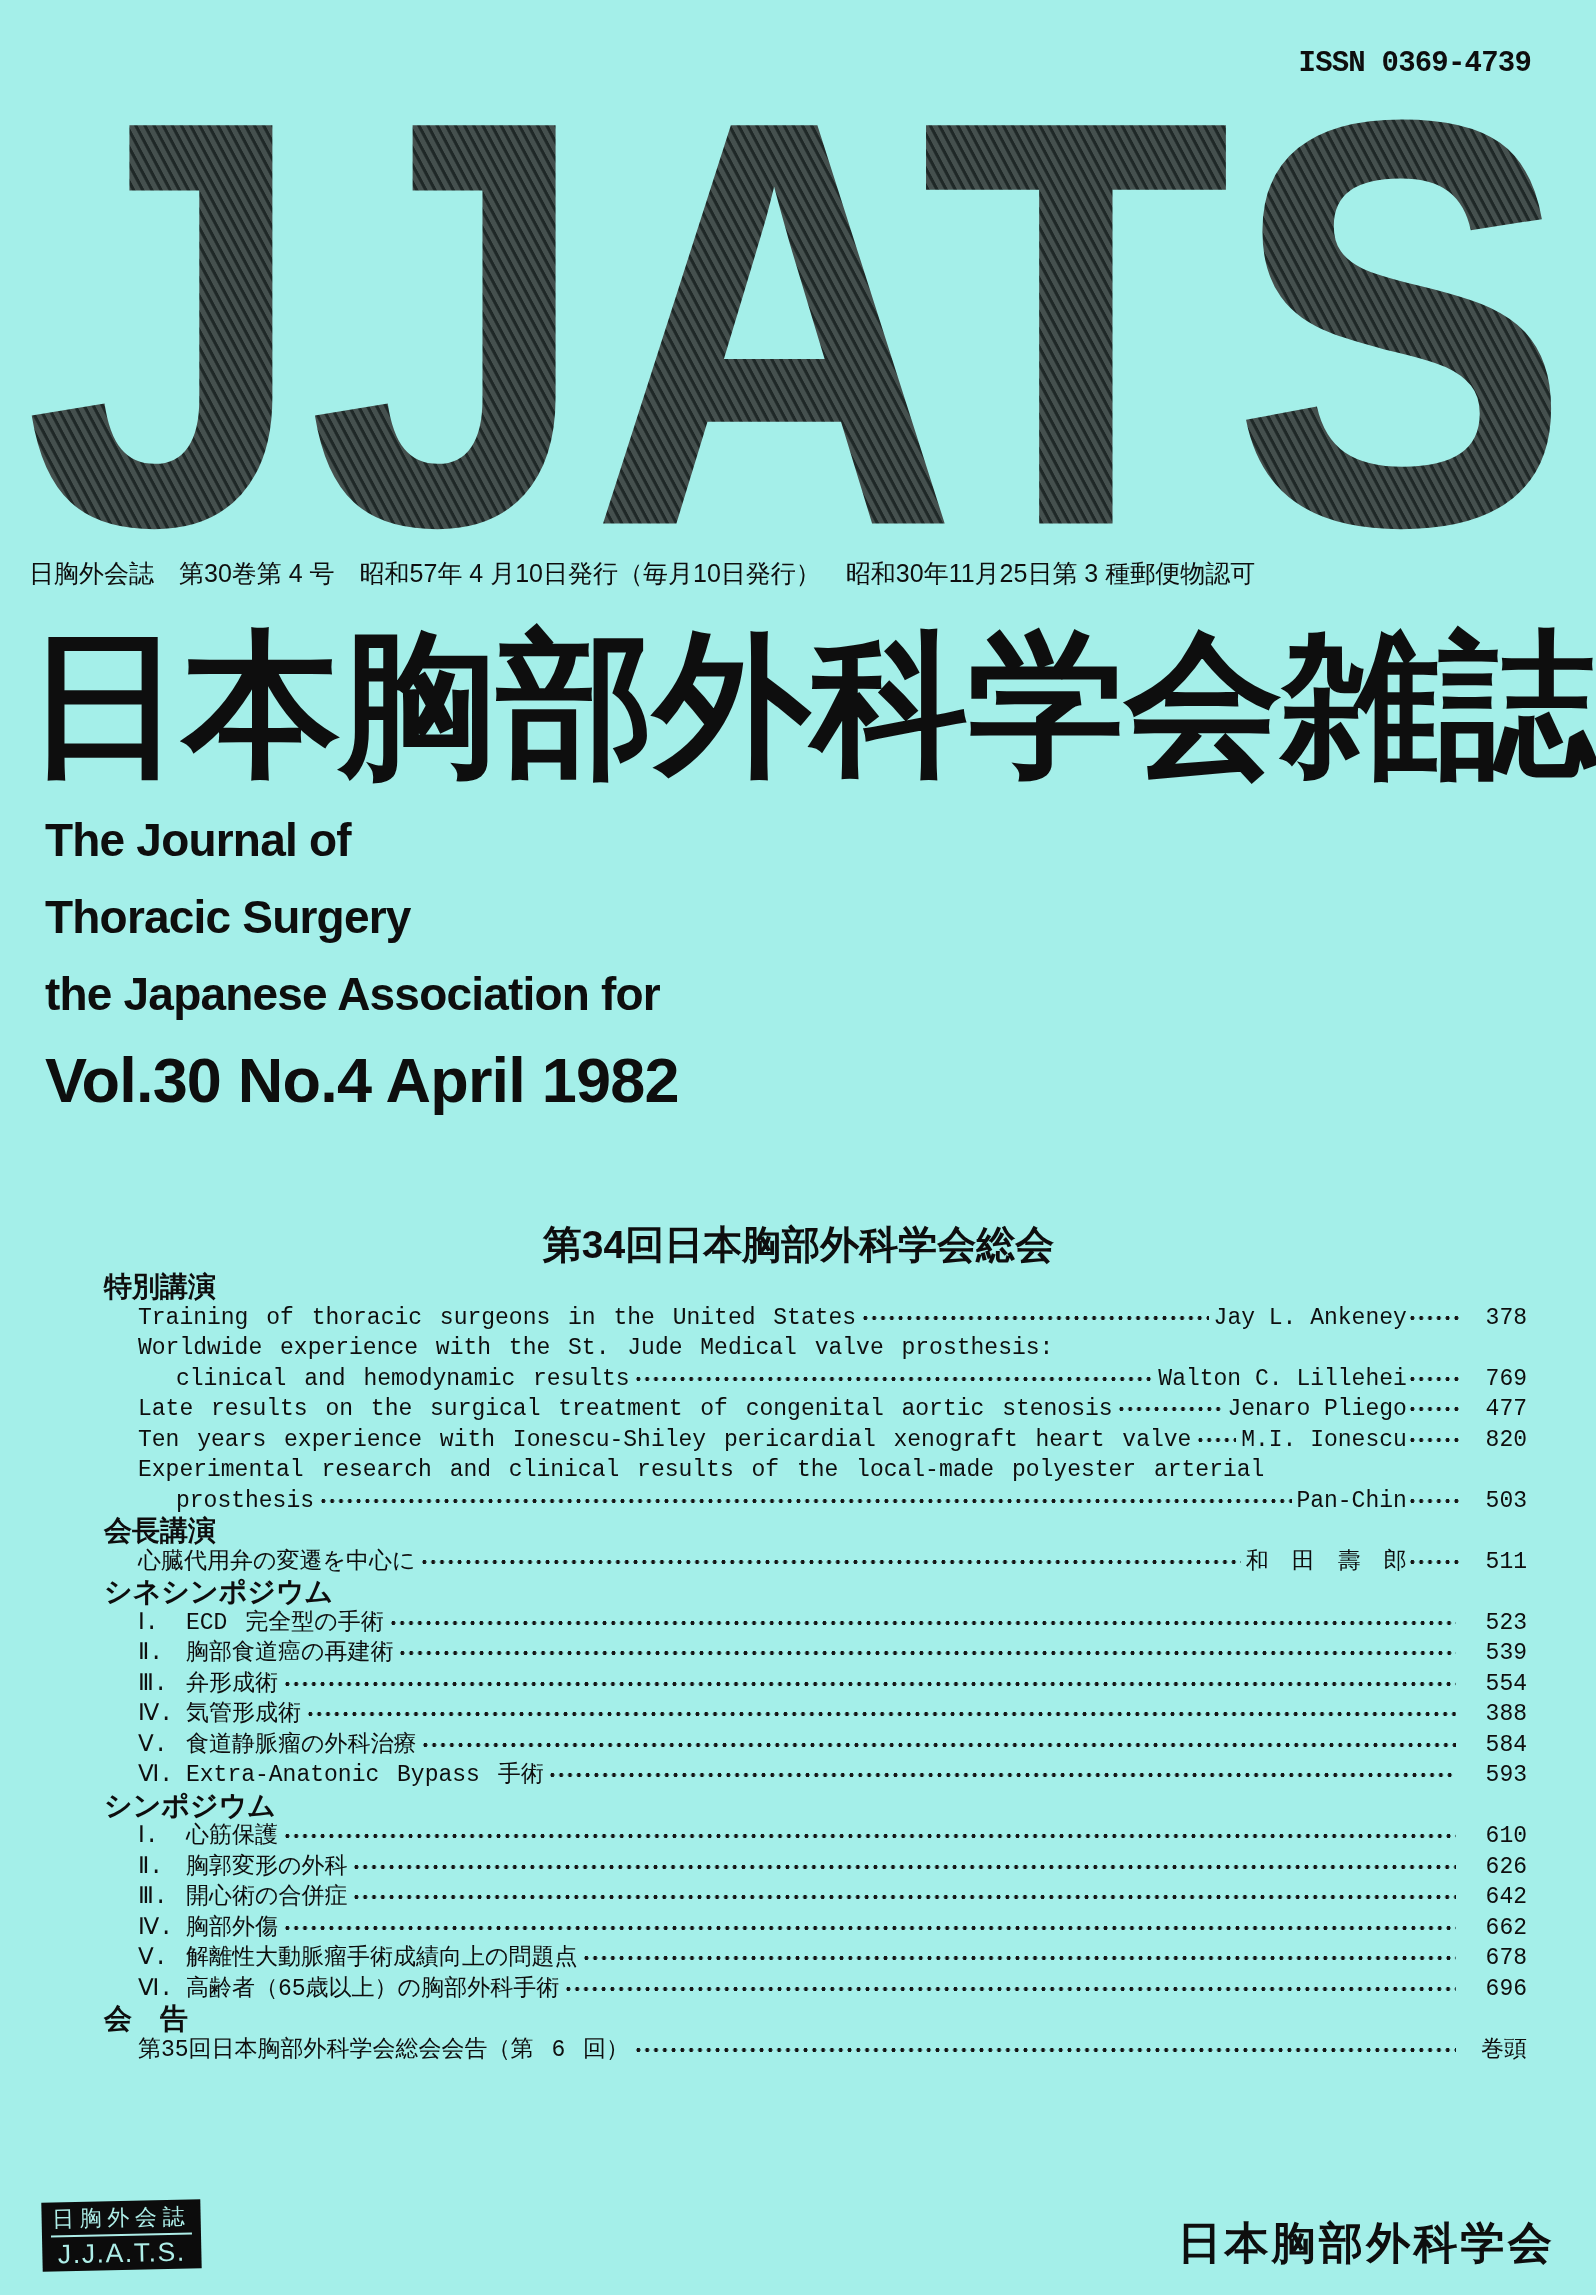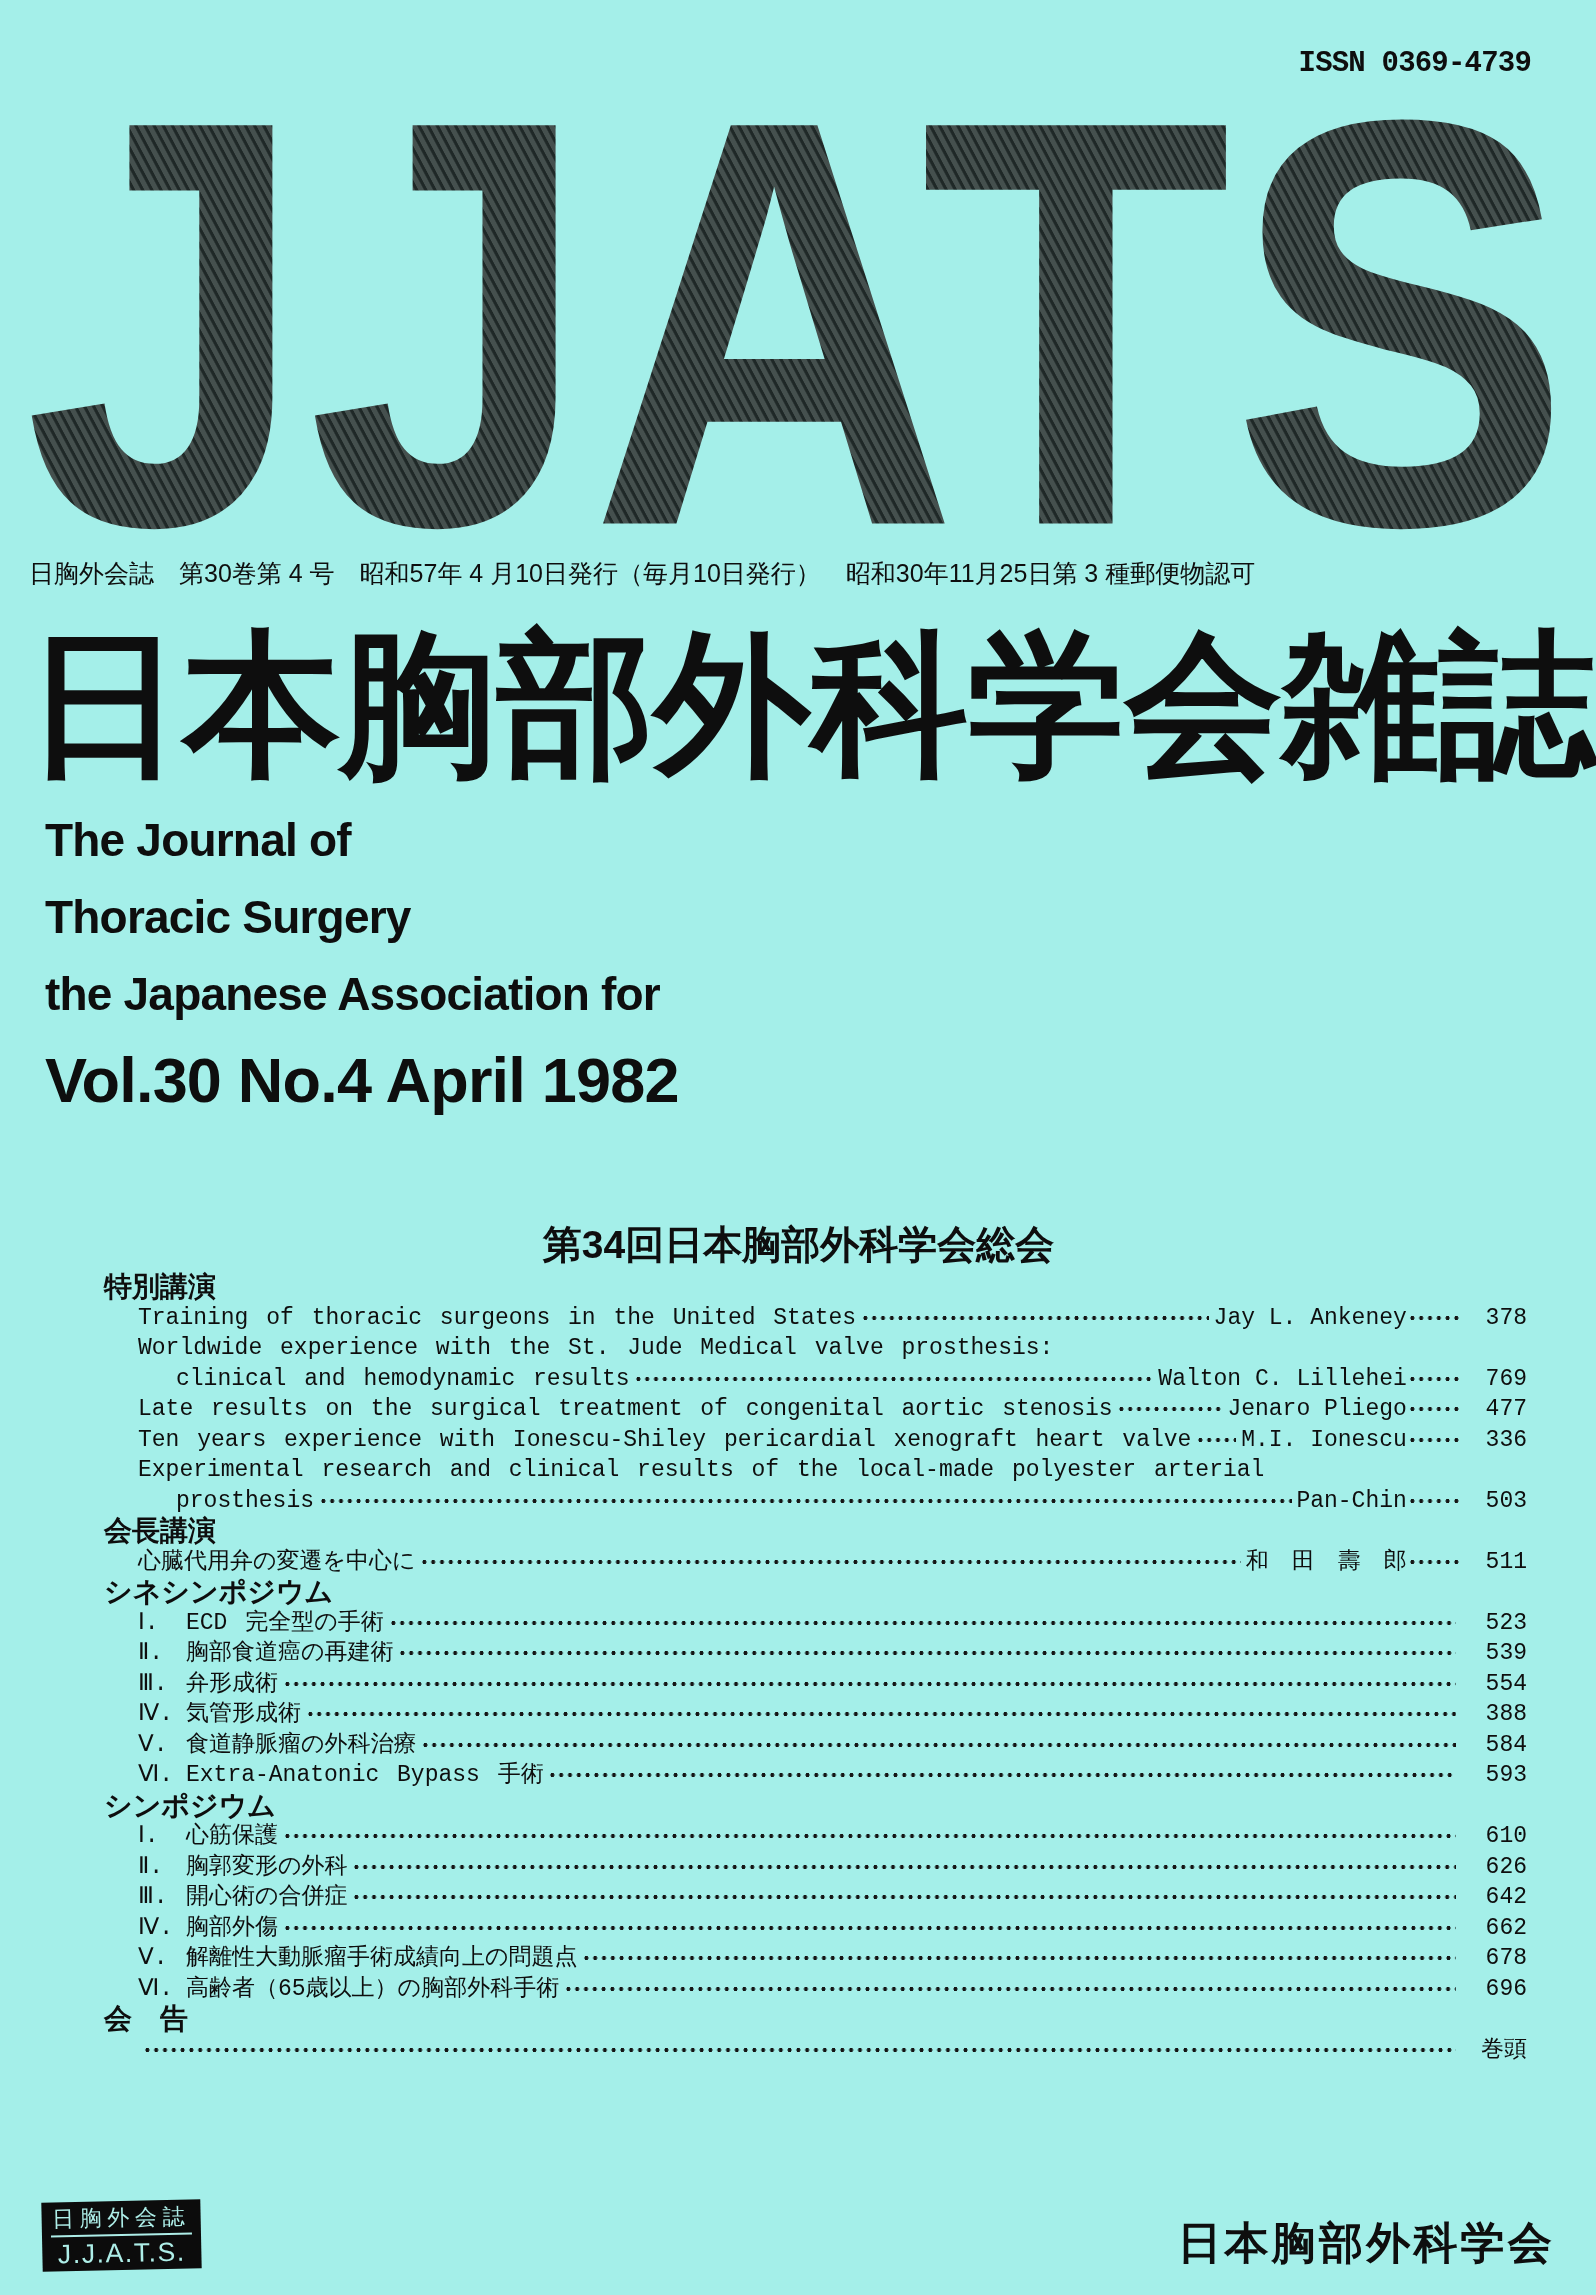--- a/index.html
+++ b/index.html
@@ -172,21 +172,21 @@
       <span class="t-leader"></span>
       <span class="t-author">Jenaro Pliego</span>
       <span class="t-dots2"></span>
       <span class="t-page">477</span>
     </div>
     <div class="t-row ind1">
       <span class="t-title">Ten years experience with Ionescu-Shiley pericardial xenograft heart valve</span>
       <span class="t-leader"></span>
       <span class="t-author">M.I. Ionescu</span>
       <span class="t-dots2"></span>
-      <span class="t-page">336</span>
+      <span class="t-page">820</span>
     </div>
     <div class="t-row ind1">
       <span class="t-title">Experimental research and clinical results of the local-made polyester arterial</span>
     </div>
     <div class="t-row ind2">
       <span class="t-title">prosthesis</span>
       <span class="t-leader"></span>
       <span class="t-author">Pan-Chin</span>
       <span class="t-dots2"></span>
       <span class="t-page">503</span>
@@ -268,20 +268,21 @@
       <span class="t-page">678</span>
     </div>
     <div class="t-row ind1">
       <span class="t-num">Ⅵ.</span>
       <span class="t-title">高齢者（65歳以上）の胸部外科手術</span>
       <span class="t-leader"></span>
       <span class="t-page">696</span>
     </div>
     <div class="t-section-header">会　告</div>
     <div class="t-row ind1">
+      <span class="t-title">第35回日本胸部外科学会総会会告（第 6 回）</span>
       <span class="t-leader"></span>
       <span class="t-page">巻頭</span>
     </div>
   </div>
 
 <div id="footer-box">
   <div class="fb-line1">日胸外会誌</div>
   <div class="fb-rule"></div>
   <div class="fb-line2">J.J.A.T.S.</div>
 </div>

